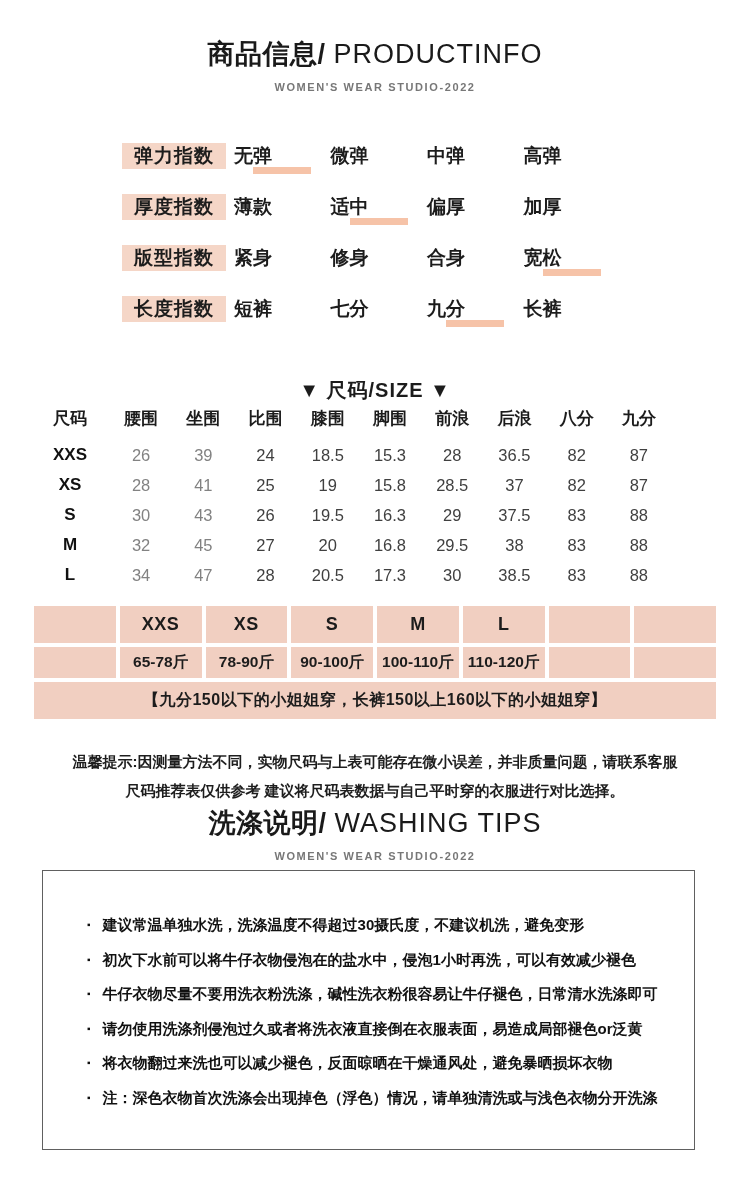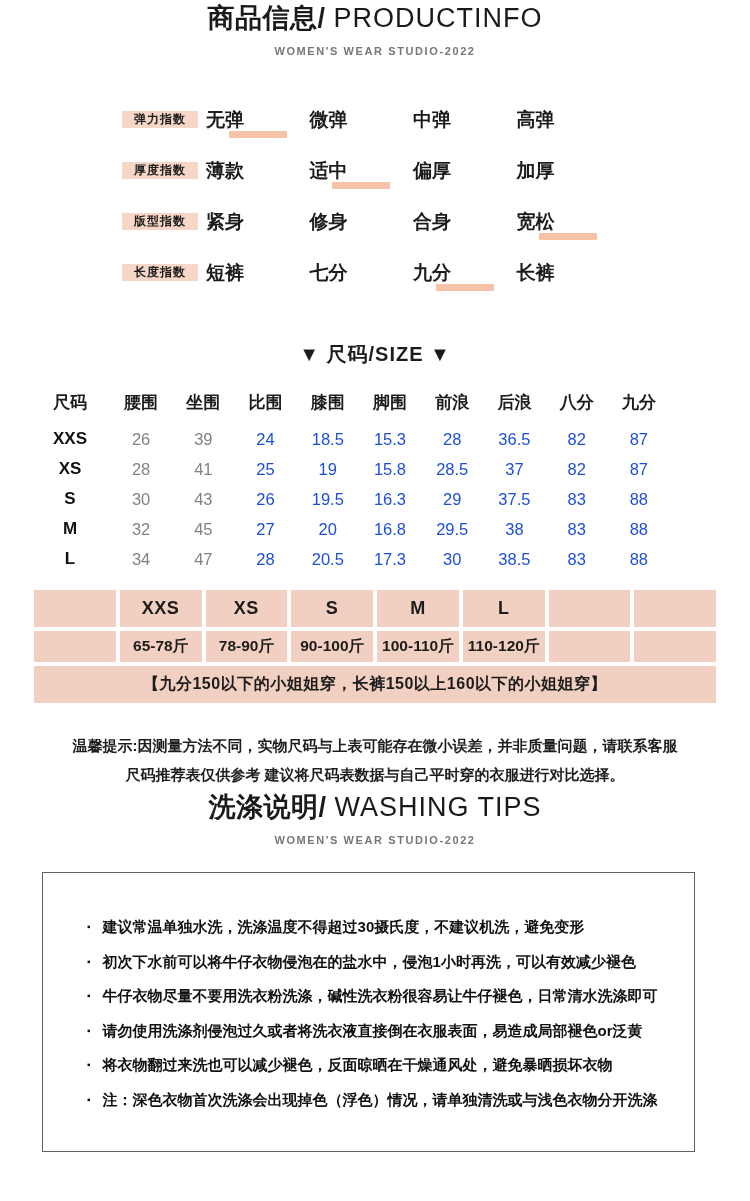--- a/index.html
+++ b/index.html
@@ -14,53 +14,53 @@
   html,body{background:#ffffff;}
   body{width:750px;font-family:"Liberation Sans","DejaVu Sans",sans-serif;color:var(--text-main);}
   .page{width:750px;height:1201px;background:#fff;overflow:hidden;position:relative;}
 
   
   .section-header{text-align:center;}
   .section-header .title{font-size:27px;letter-spacing:.5px;color:#1a1a1a;}
   .section-header .title .zh{font-weight:700;}
   .section-header .title .en{font-weight:400;letter-spacing:1px;}
   .section-header .subtitle{margin-top:9px;font-size:11px;font-weight:600;color:var(--text-subtle);letter-spacing:1.6px;}
-  #header-top{}
+  #header-top{padding-top:36px;}
   #header-wash{}
 
   
   .indices{margin:44px 130px 0 122px;}
   .index-row{display:flex;align-items:center;height:37px;margin-bottom:14px;}
-  .index-label{background:var(--peach-label);font-weight:700;font-size:12px;letter-spacing:1px;padding:0 12px;white-space:nowrap;}
+  .index-label{background:var(--peach-label);font-weight:700;font-size:19px;letter-spacing:1px;padding:0 12px;white-space:nowrap;}
   .index-options{flex:1;display:flex;margin-left:8px;}
   .option{width:25%;text-align:left;font-size:19px;font-weight:600;position:relative;white-space:nowrap;}
   .option .txt{position:relative;z-index:1;}
   .option.selected .ul{position:absolute;left:50%;transform:translateX(-50%);bottom:-5px;width:58px;height:7px;background:var(--peach-underline);z-index:0;}
 
   
   .size-title{margin-top:50px;text-align:center;font-size:20px;font-weight:700;letter-spacing:1px;}
-  table.size-table{margin:20px 0 0 30px;width:640px;border-collapse:collapse;table-layout:fixed;}
+  table.size-table{margin:0 0 0 30px;width:640px;border-collapse:collapse;table-layout:fixed;}
   table.size-table th{font-size:17px;font-weight:700;height:36px;padding-bottom:8px;text-align:center;}
-  table.size-table td{font-size:16.5px;height:30px;text-align:center;color:#1d4ed8;}
+  table.size-table td{font-size:16.5px;height:30px;text-align:center;color:#404040;}
   table.size-table td.size-name{font-weight:700;font-size:17px;color:#111;}
   table.size-table td:nth-child(2),table.size-table td:nth-child(3){color:#828282;}
   table.size-table col.c0{width:80px;}
 
   
   .weight-table{margin:16px 0 0 34px;width:682px;display:grid;grid-template-columns:repeat(8,1fr);gap:4px;}
   .wcell{background:var(--peach-cell);display:flex;align-items:center;justify-content:center;}
   .wcell.r1{height:37px;font-size:18px;font-weight:700;letter-spacing:.5px;}
   .wcell.r2{height:31px;font-size:15.5px;font-weight:600;}
   .note-bar{margin:4px 0 0 34px;width:682px;height:37px;background:var(--peach-cell);display:flex;align-items:center;justify-content:center;font-size:16px;font-weight:700;letter-spacing:.5px;}
 
   
   .reminder{margin-top:28px;text-align:center;font-size:15px;font-weight:600;line-height:29px;color:#1e1e1e;}
 
   
-  .wash-box{margin:26px 0 0 42px;width:653px;height:280px;border:1px solid var(--box-border);padding:37px 18px 18px 44px;}
+  .wash-box{margin:8px 0 0 42px;width:653px;height:280px;border:1px solid var(--box-border);padding:37px 18px 18px 44px;}
   .tip-line{font-size:15px;font-weight:600;line-height:34.5px;white-space:nowrap;color:#111;}
   .bullet{font-size:10px;margin-right:12px;vertical-align:2px;color:#111;}
 </style>
 </head>
 <body>
 
 <div class="page">
 
   <header class="section-header" id="header-top">
     <div class="title">

